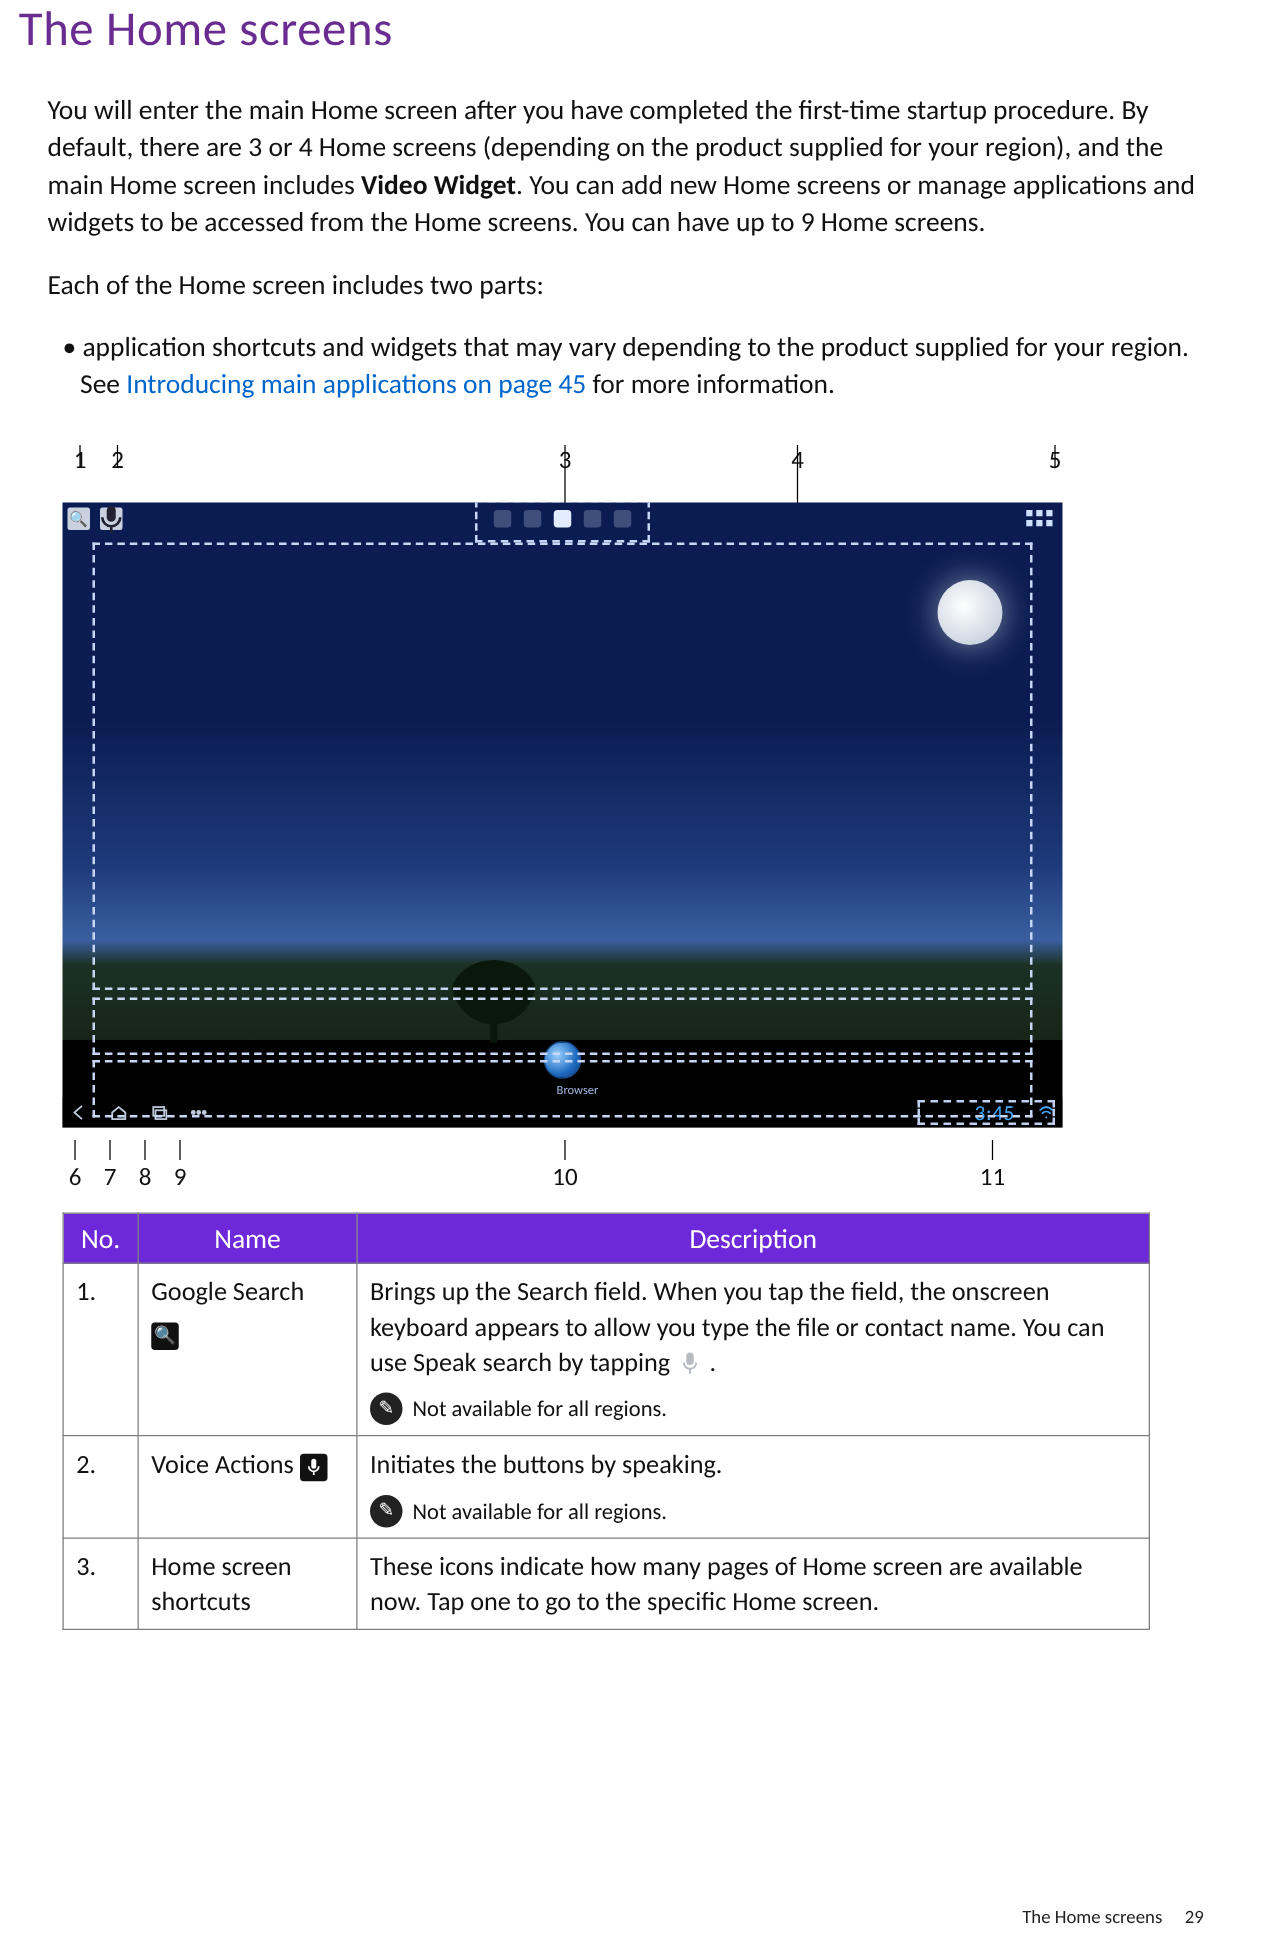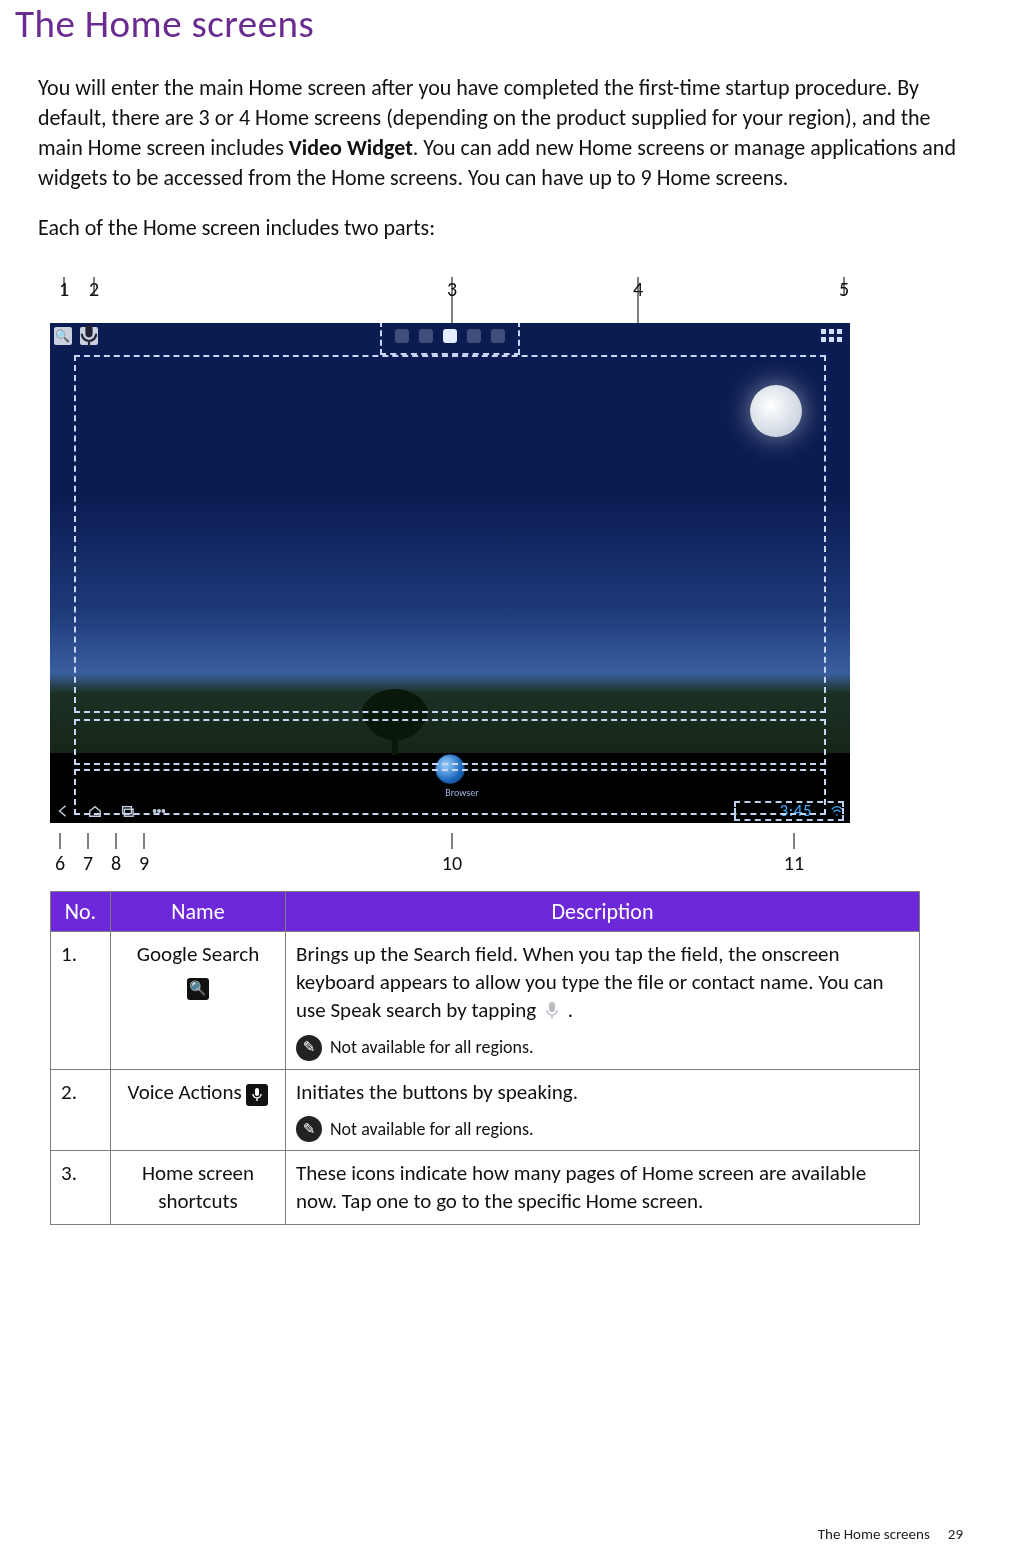--- a/index.html
+++ b/index.html
@@ -181,21 +181,21 @@
   }
   table.spec td {
     border:1px solid #7b7d7f;
     padding:8px 10px;
     vertical-align: top;
     font-size:21px;
     font-weight:300;
     line-height:1.35;
   }
   table.spec td.no   { width:60px; }
-  table.spec td.name { width:175px;text-align:center; }
+  table.spec td.name { width:175px; }
   .inline-icon {
     display:inline-flex; align-items:center; justify-content:center;
     width:22px; height:22px; border-radius:3px;
     vertical-align:-4px;
   }
   .inline-icon.search { background:#111; color:#fff; font-size:14px; }
   .inline-icon.mic-dark { background:#111; }
   .inline-icon.mic-dark svg { width:12px; height:16px; }
   .inline-icon.mic-light svg { width:14px; height:20px; }
   .note-line {
@@ -222,20 +222,23 @@
 
   <h1 class="title">The Home screens</h1>
 
   <div class="section">
     <p class="para">
       <span>You will enter the main Home screen after you have completed the first-time startup procedure. By default, there are 3 or 4 Home screens (depending on the product supplied for your region), and the main Home screen includes </span><span class="bold">Video Widget</span><span>. You can add new Home screens or manage applications and widgets to be accessed from the Home screens. You can have up to 9 Home screens.</span>
     </p>
 
     <p class="para">Each of the Home screen includes two parts:</p>
 
+    <p class="bullet">
+      <span>application shortcuts and widgets that may vary depending to the product supplied for your region. See </span><span class="link">Introducing main applications on page 45</span><span> for more information.</span>
+    </p>
 
   </div>
 
   <div class="figure-wrap">
 
     <div class="callout-row">
       <span style="left:14px">1</span>
       <span style="left:44px">2</span>
       <span style="left:402px">3</span>
       <span style="left:588px">4</span>

